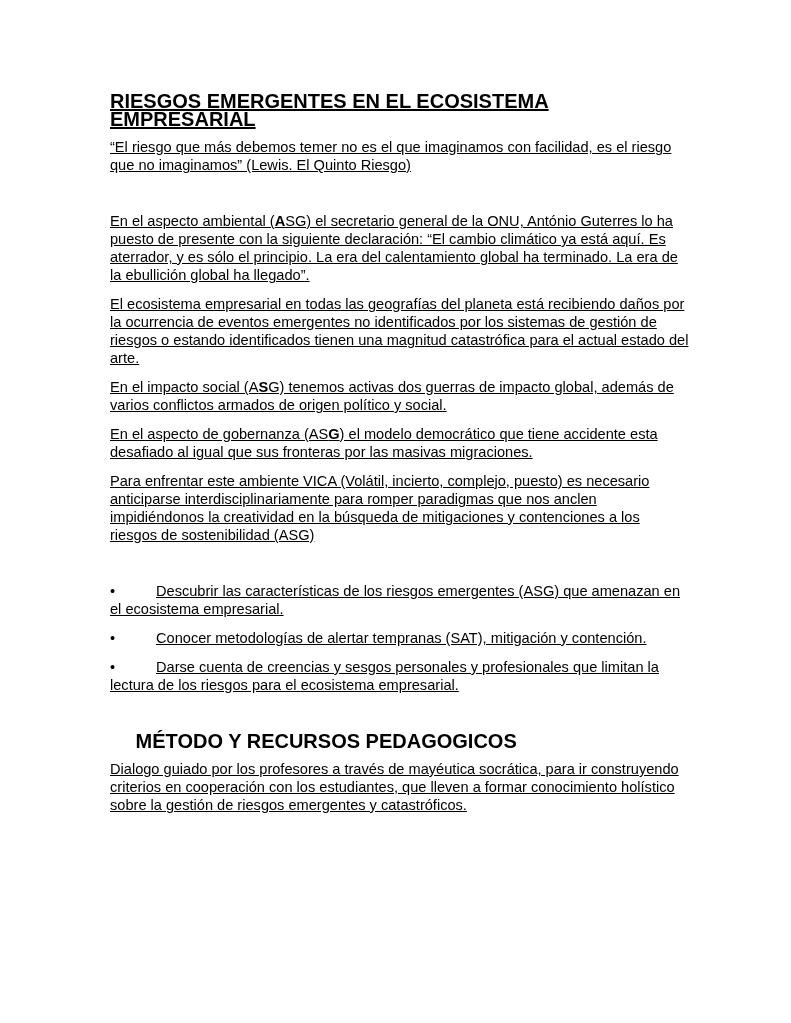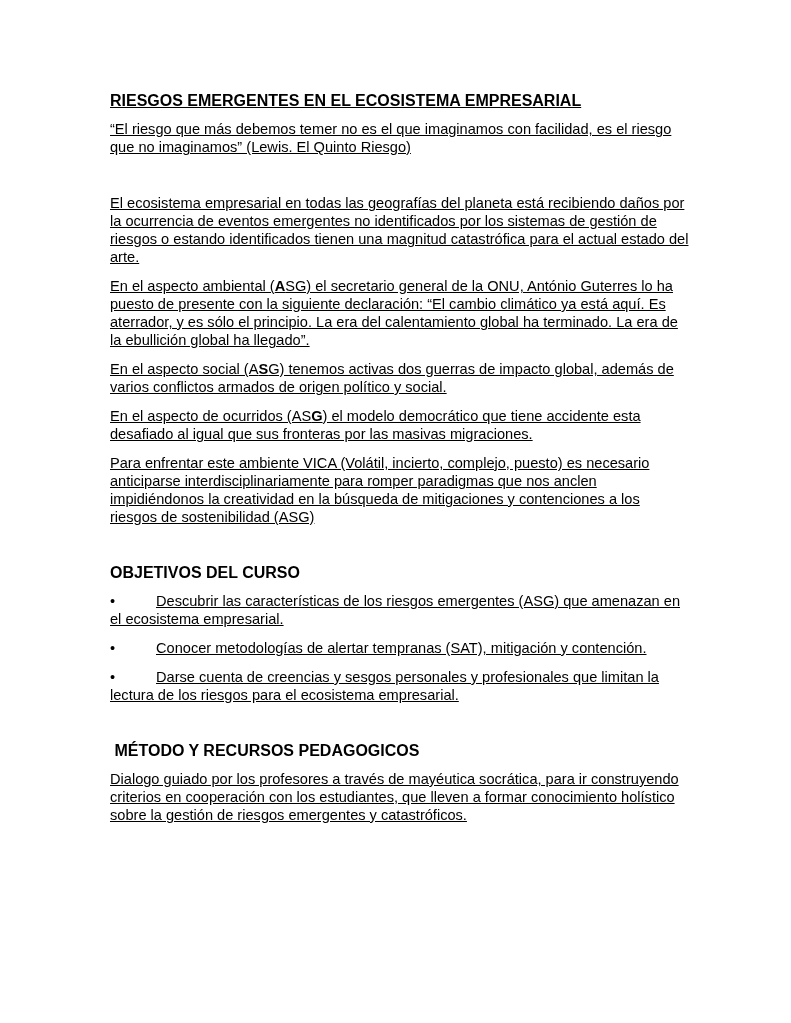--- a/index.html
+++ b/index.html
@@ -18,21 +18,21 @@
     .page {
       position: absolute;
       left: 110px;
       top: 92px;
       width: 580px;
       font-size: 14.6px;
       line-height: 18px;
     }
     .heading {
       font-weight: bold;
-      font-size: 16px;
+      font-size: 20px;
       line-height: 18px;
       margin: 0 0 10px 0;
     }
     .heading.underline {
       text-decoration: underline;
     }
     .para {
       margin: 0 0 11px 0;
       text-decoration: underline;
     }
@@ -55,45 +55,44 @@
 <div class="page">
 
   <div class="heading underline">RIESGOS EMERGENTES EN EL ECOSISTEMA EMPRESARIAL</div>
 
   <p class="para">“El riesgo que más debemos temer no es el que imaginamos con facilidad, es el riesgo que no imaginamos” (Lewis. El Quinto Riesgo)</p>
 
   <div class="gap-large"></div>
 
   <section>
 
+    <p class="para"><span>En el aspecto ambiental (</span><span class="b">A</span><span>SG) el secretario general de la ONU, António Guterres lo ha puesto de presente con la siguiente declaración: “El cambio climático ya está aquí. Es aterrador, y es sólo el principio. La era del calentamiento global ha terminado. La era de la ebullición global ha llegado”.</span></p>
+
     <p class="para">El ecosistema empresarial en todas las geografías del planeta está recibiendo daños por la ocurrencia de eventos emergentes no identificados por los sistemas de gestión de riesgos o estando identificados tienen una magnitud catastrófica para el actual estado del arte.</p>
 
-    <p class="para"><span>En el aspecto ambiental (</span><span class="b">A</span><span>SG) el secretario general de la ONU, António Guterres lo ha puesto de presente con la siguiente declaración: “El cambio climático ya está aquí. Es aterrador, y es sólo el principio. La era del calentamiento global ha terminado. La era de la ebullición global ha llegado”.</span></p>
+    <p class="para"><span>En el impacto social (A</span><span class="b">S</span><span>G) tenemos activas dos guerras de impacto global, además de varios conflictos armados de origen político y social.</span></p>
 
-    <p class="para"><span>En el aspecto social (A</span><span class="b">S</span><span>G) tenemos activas dos guerras de impacto global, además de varios conflictos armados de origen político y social.</span></p>
-
-    <p class="para"><span>En el aspecto de ocurridos (AS</span><span class="b">G</span><span>) el modelo democrático que tiene accidente esta desafiado al igual que sus fronteras por las masivas migraciones.</span></p>
+    <p class="para"><span>En el aspecto de gobernanza (AS</span><span class="b">G</span><span>) el modelo democrático que tiene accidente esta desafiado al igual que sus fronteras por las masivas migraciones.</span></p>
 
     <p class="para">Para enfrentar este ambiente VICA (Volátil, incierto, complejo, puesto) es necesario anticiparse interdisciplinariamente para romper paradigmas que nos anclen impidiéndonos la creatividad en la búsqueda de mitigaciones y contenciones a los riesgos de sostenibilidad (ASG)</p>
   </section>
 
   <div class="gap-large"></div>
 
   <section>
-    <div class="heading">OBJETIVOS DEL CURSO</div>
 
     <p class="bullet-item"><span class="bullet-glyph">•</span><span>Descubrir las características de los riesgos emergentes (ASG) que amenazan en el ecosistema empresarial.</span></p>
 
     <p class="bullet-item"><span class="bullet-glyph">•</span><span>Conocer metodologías de alertar tempranas (SAT), mitigación y contención.</span></p>
 
     <p class="bullet-item"><span class="bullet-glyph">•</span><span>Darse cuenta de creencias y sesgos personales y profesionales  que limitan la lectura de los riesgos para el ecosistema empresarial.</span></p>
   </section>
 
   <div class="gap-large"></div>
 
   <section>
-    <div class="heading" style="white-space: pre;"> MÉTODO Y RECURSOS PEDAGOGICOS</div>
+    <div class="heading" style="white-space: pre; margin-left: 20px;"> MÉTODO Y RECURSOS PEDAGOGICOS</div>
 
     <p class="para">Dialogo guiado por los profesores a través de mayéutica socrática, para ir construyendo criterios en cooperación con los estudiantes, que lleven a formar conocimiento holístico sobre la gestión de riesgos emergentes y catastróficos.</p>
 
   </section>
 
 </div>
 
 </body></html>

